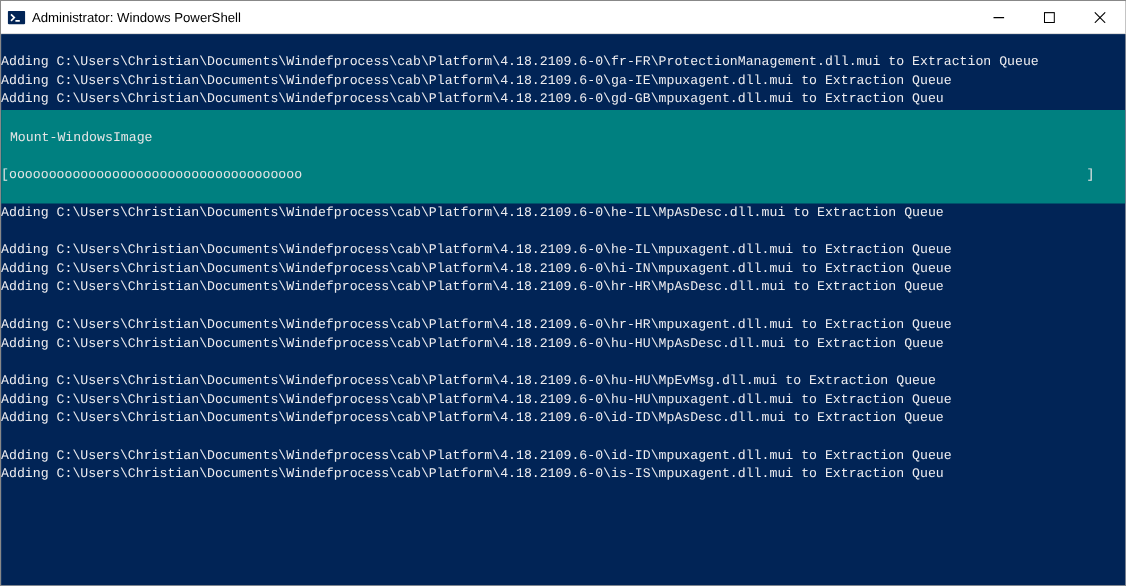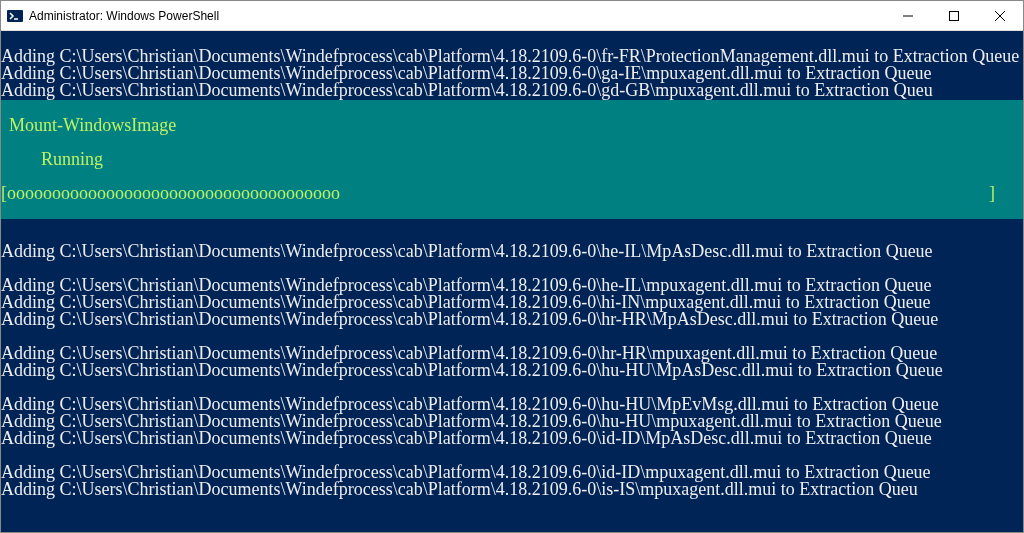--- a/index.html
+++ b/index.html
@@ -49,36 +49,36 @@
       align-items: center;
       justify-content: center;
       font-size: 10px;
       color: #000;
       cursor: pointer;
     }
     .console {
       flex: 1;
       background: #012456;
       color: #eeedf0;
-      font-family: Liberation Serif, serif;
-      font-size: 18px;
+      font-family: Liberation Mono, monospace;
+      font-size: 12px;
       line-height: 17px;
       padding: 0;
       white-space: pre-wrap;
       word-break: break-all;
       overflow: hidden;
     }
     .console-line {
       color: #eeedf0;
     }
     .progress-block {
       background: #008080;
-      color: #bef264;
+      color: #e5e5e5;
       padding: 0;
-      margin: 1px 0 24px 0;
+      margin: 1px 0 0 0;
     }
     .progress-title {
       padding-left: 8px;
     }
     .progress-status {
       padding-left: 40px;
     }
     .progress-bar-line {
       position: relative;
     }
@@ -119,21 +119,20 @@
       </div>
     </div>
   </div>
 
   <div class="console">
 <span class="console-line">Adding C:\Users\Christian\Documents\Windefprocess\cab\Platform\4.18.2109.6-0\fr-FR\ProtectionManagement.dll.mui to Extraction Queue</span>
 <span class="console-line">Adding C:\Users\Christian\Documents\Windefprocess\cab\Platform\4.18.2109.6-0\ga-IE\mpuxagent.dll.mui to Extraction Queue</span>
 <span class="console-line">Adding C:\Users\Christian\Documents\Windefprocess\cab\Platform\4.18.2109.6-0\gd-GB\mpuxagent.dll.mui to Extraction Queu</span>
 <div class="progress-block">
 <div class="progress-title">Mount-WindowsImage</div>
-<div class="progress-status">Running</div>
 <div class="progress-bar-line"><span>[</span><span>ooooooooooooooooooooooooooooooooooooo</span><span class="progress-bracket-close">]</span></div>
 </div><span class="console-line">Adding C:\Users\Christian\Documents\Windefprocess\cab\Platform\4.18.2109.6-0\he-IL\MpAsDesc.dll.mui to Extraction Queue</span>
 <span class="console-line"></span>
 <span class="console-line">Adding C:\Users\Christian\Documents\Windefprocess\cab\Platform\4.18.2109.6-0\he-IL\mpuxagent.dll.mui to Extraction Queue</span>
 <span class="console-line">Adding C:\Users\Christian\Documents\Windefprocess\cab\Platform\4.18.2109.6-0\hi-IN\mpuxagent.dll.mui to Extraction Queue</span>
 <span class="console-line">Adding C:\Users\Christian\Documents\Windefprocess\cab\Platform\4.18.2109.6-0\hr-HR\MpAsDesc.dll.mui to Extraction Queue</span>
 <span class="console-line"></span>
 <span class="console-line">Adding C:\Users\Christian\Documents\Windefprocess\cab\Platform\4.18.2109.6-0\hr-HR\mpuxagent.dll.mui to Extraction Queue</span>
 <span class="console-line">Adding C:\Users\Christian\Documents\Windefprocess\cab\Platform\4.18.2109.6-0\hu-HU\MpAsDesc.dll.mui to Extraction Queue</span>
 <span class="console-line"></span>

